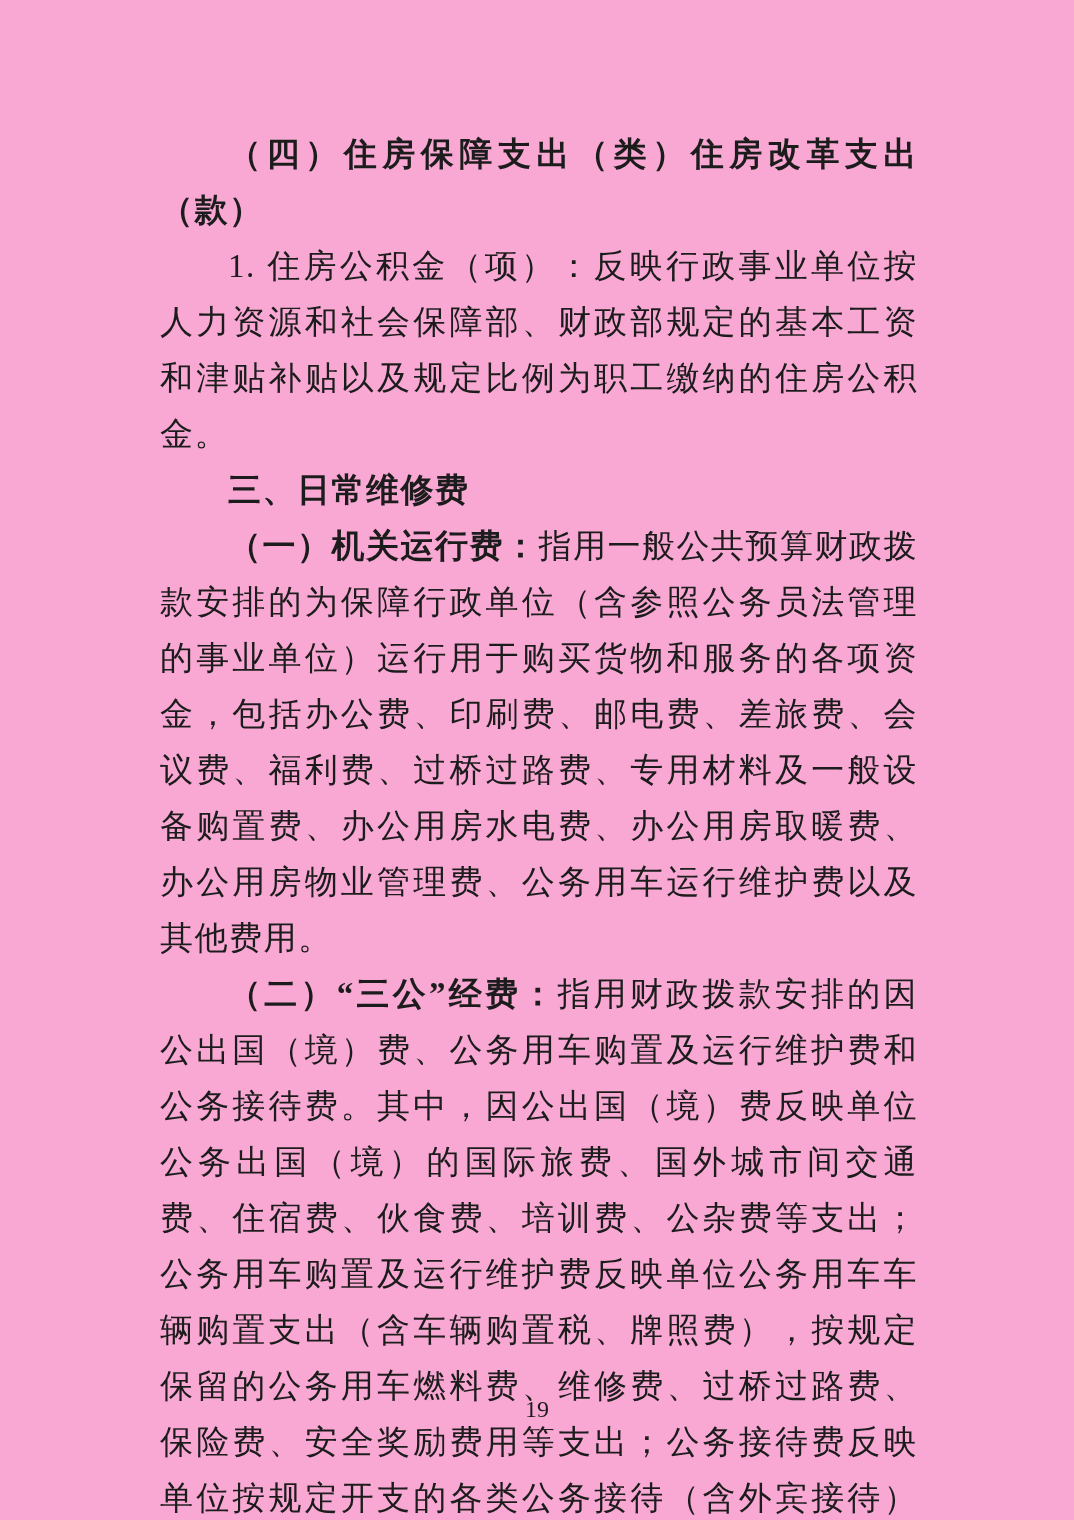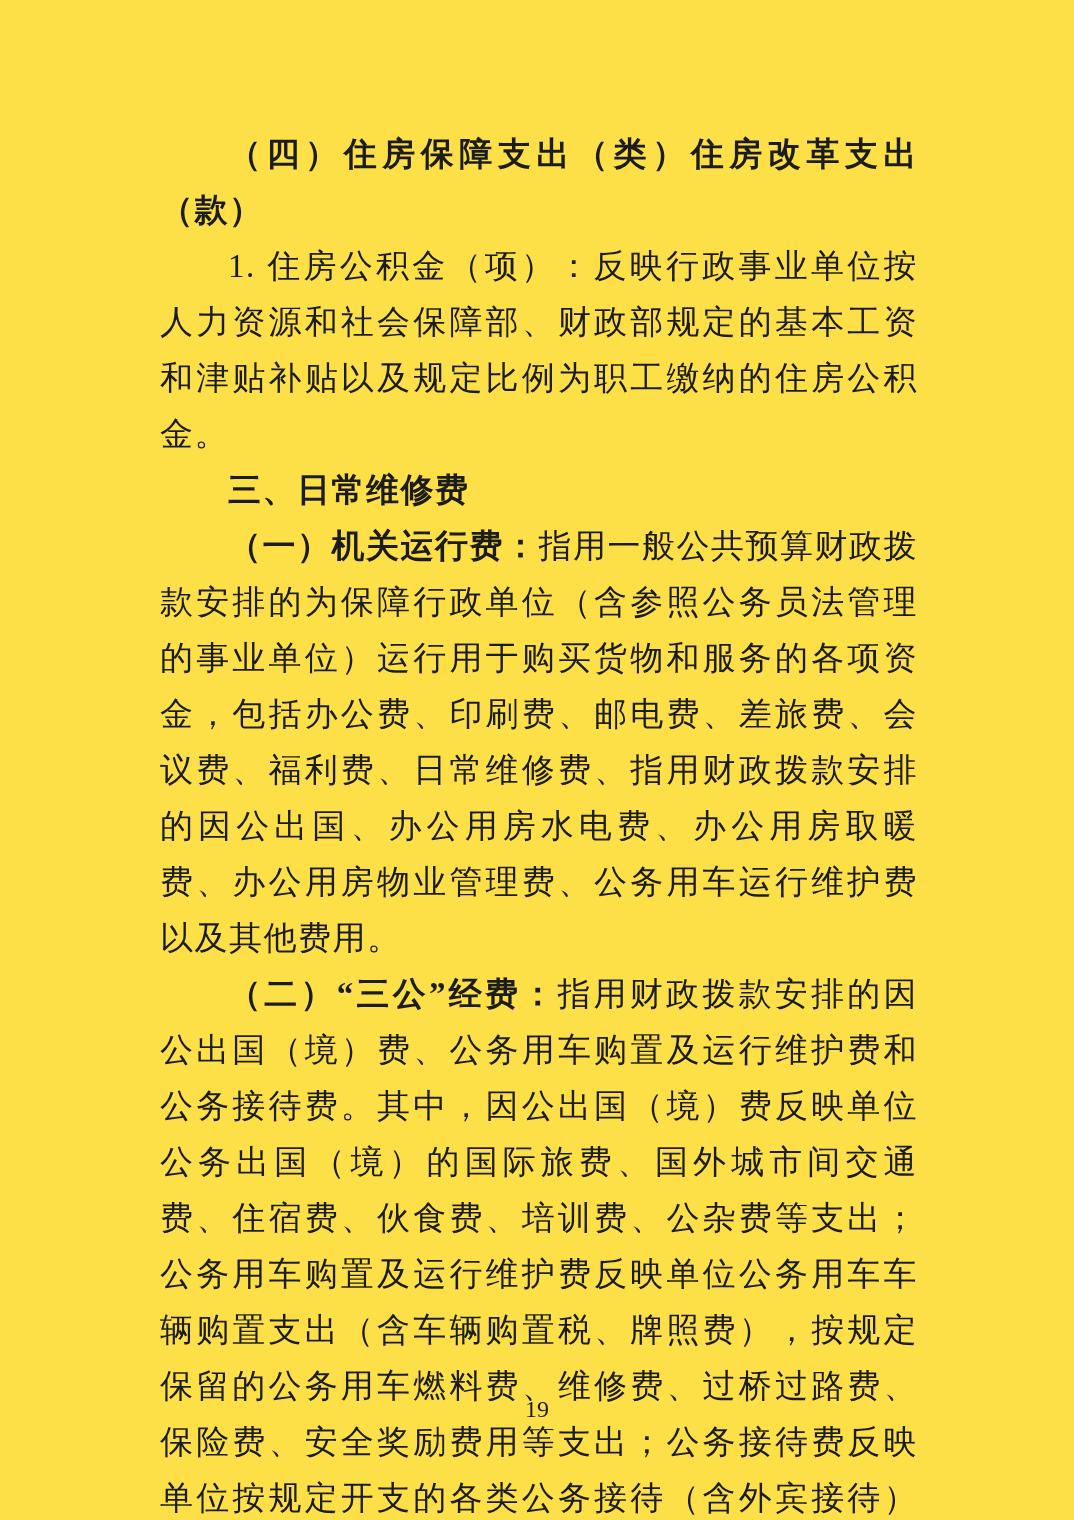--- a/index.html
+++ b/index.html
@@ -5,21 +5,21 @@
   html, body {
     margin: 0;
     padding: 0;
     background: #e8e8e8;
   }
   .page {
     position: relative;
     width: 1074px;
     height: 1520px;
     margin: 0 auto;
-    background: #fde047;
+    background: #f9a8d4;
     color: #1c1c1c;
     overflow: hidden;
   }
   .content {
     position: absolute;
     left: 160px;
     top: 126px;
     width: 758px;
   }
   .content p {
@@ -60,20 +60,20 @@
 </style>
 </head>
 <body>
 
 <div class="page">
   <div class="content">
     <p class="h-kai indent2">（四）住房保障支出（类）住房改革支出（款）</p>
     <p class="indent2">1. 住房公积金（项）：反映行政事业单位按人力资源和社会保障部、财政部规定的基本工资和津贴补贴以及规定比例为职工缴纳的住房公积金。</p>
     <p class="h-hei indent2">三、日常维修费</p>
     <p class="indent2">
-      <span class="lead">（一）机关运行费：</span><span>指用一般公共预算财政拨款安排的为保障行政单位（含参照公务员法管理的事业单位）运行用于购买货物和服务的各项资金，包括办公费、印刷费、邮电费、差旅费、会议费、福利费、日常维修费、指用财政拨款安排的因公出国、办公用房水电费、办公用房取暖费、办公用房物业管理费、公务用车运行维护费以及其他费用。</span>
+      <span class="lead">（一）机关运行费：</span><span>指用一般公共预算财政拨款安排的为保障行政单位（含参照公务员法管理的事业单位）运行用于购买货物和服务的各项资金，包括办公费、印刷费、邮电费、差旅费、会议费、福利费、过桥过路费、专用材料及一般设备购置费、办公用房水电费、办公用房取暖费、办公用房物业管理费、公务用车运行维护费以及其他费用。</span>
     </p>
     <p class="indent2">
       <span class="lead">（二）“三公”经费：</span><span>指用财政拨款安排的因公出国（境）费、公务用车购置及运行维护费和公务接待费。其中，因公出国（境）费反映单位公务出国（境）的国际旅费、国外城市间交通费、住宿费、伙食费、培训费、公杂费等支出；公务用车购置及运行维护费反映单位公务用车车辆购置支出（含车辆购置税、牌照费），按规定保留的公务用车燃料费、维修费、过桥过路费、保险费、安全奖励费用等支出；公务接待费反映单位按规定开支的各类公务接待（含外宾接待）支出。</span>
     </p>
   </div>
   <div class="page-number">19</div>
 </div>
 
 </body></html>

